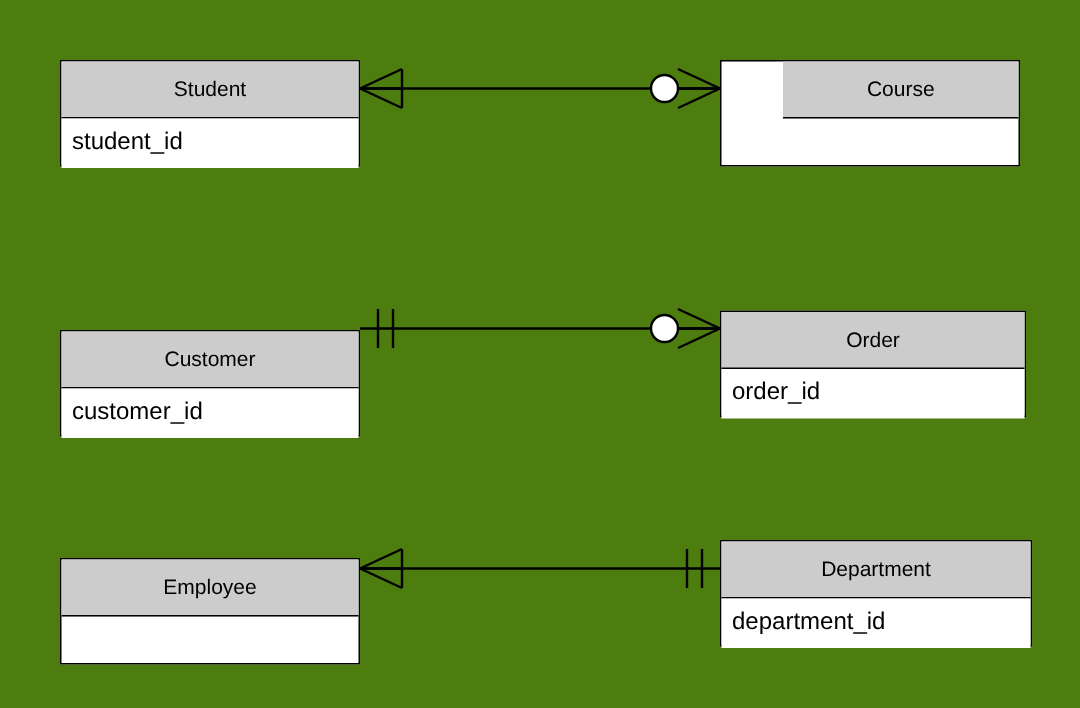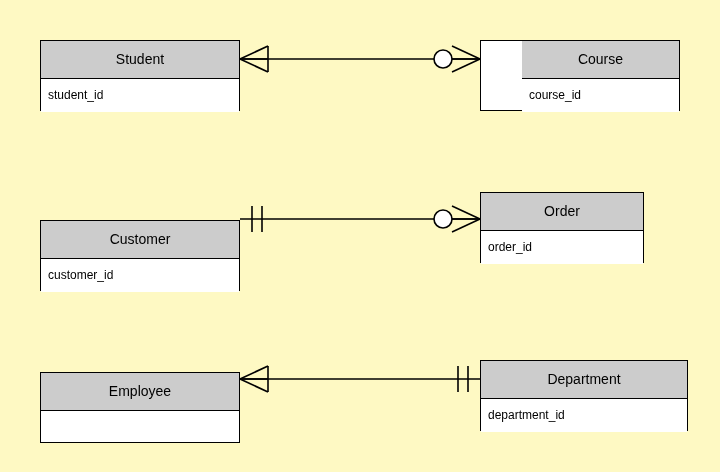--- a/index.html
+++ b/index.html
@@ -9,21 +9,21 @@
     background: #ffffff;
   }
   body {
     font-family: "Liberation Sans", sans-serif;
     -webkit-font-smoothing: antialiased;
   }
   #canvas {
     position: relative;
     width: 720px;
     height: 472px;
-    background: #fef9c3;
+    background: #4d7c0f;
     overflow: hidden;
   }
   .erd-svg {
     position: absolute;
     left: 0;
     top: 0;
     width: 720px;
     height: 472px;
   }
   .entity-box {
@@ -44,21 +44,21 @@
     white-space: nowrap;
     overflow: hidden;
   }
   .entity-attr {
     box-sizing: border-box;
     height: 33px;
     line-height: 32px;
     background: #ffffff;
     text-align: left;
     padding-left: 7px;
-    font-size: 12px;
+    font-size: 16px;
     color: #000000;
     white-space: nowrap;
     overflow: hidden;
   }
 </style>
 </head>
 <body>
 
 <div id="canvas">
 
@@ -115,29 +115,28 @@
     </g>
   </svg>
 
   <div class="entity-box" style="left:40px; top:40px; width:200px; height:71px;">
     <div class="entity-header">Student</div>
     <div class="entity-attr">student_id</div>
   </div>
 
   <div class="entity-box" style="left:480px; top:40px; width:200px; height:71px;padding-left:41px;">
     <div class="entity-header">Course</div>
-    <div class="entity-attr">course_id</div>
   </div>
 
   <div class="entity-box" style="left:40px; top:200px; width:200px; height:71px;margin-top:20px;">
     <div class="entity-header">Customer</div>
     <div class="entity-attr">customer_id</div>
   </div>
 
-  <div class="entity-box" style="left:480px; top:192px; width:164px; height:71px;">
+  <div class="entity-box" style="left:480px; top:207px; width:204px; height:71px;">
     <div class="entity-header">Order</div>
     <div class="entity-attr">order_id</div>
   </div>
 
   <div class="entity-box" style="left:40px; top:360px; width:200px; height:71px;margin-top:12px;">
     <div class="entity-header">Employee</div>
   </div>
 
   <div class="entity-box" style="left:480px; top:360px; width:208px; height:71px;">
     <div class="entity-header">Department</div>

